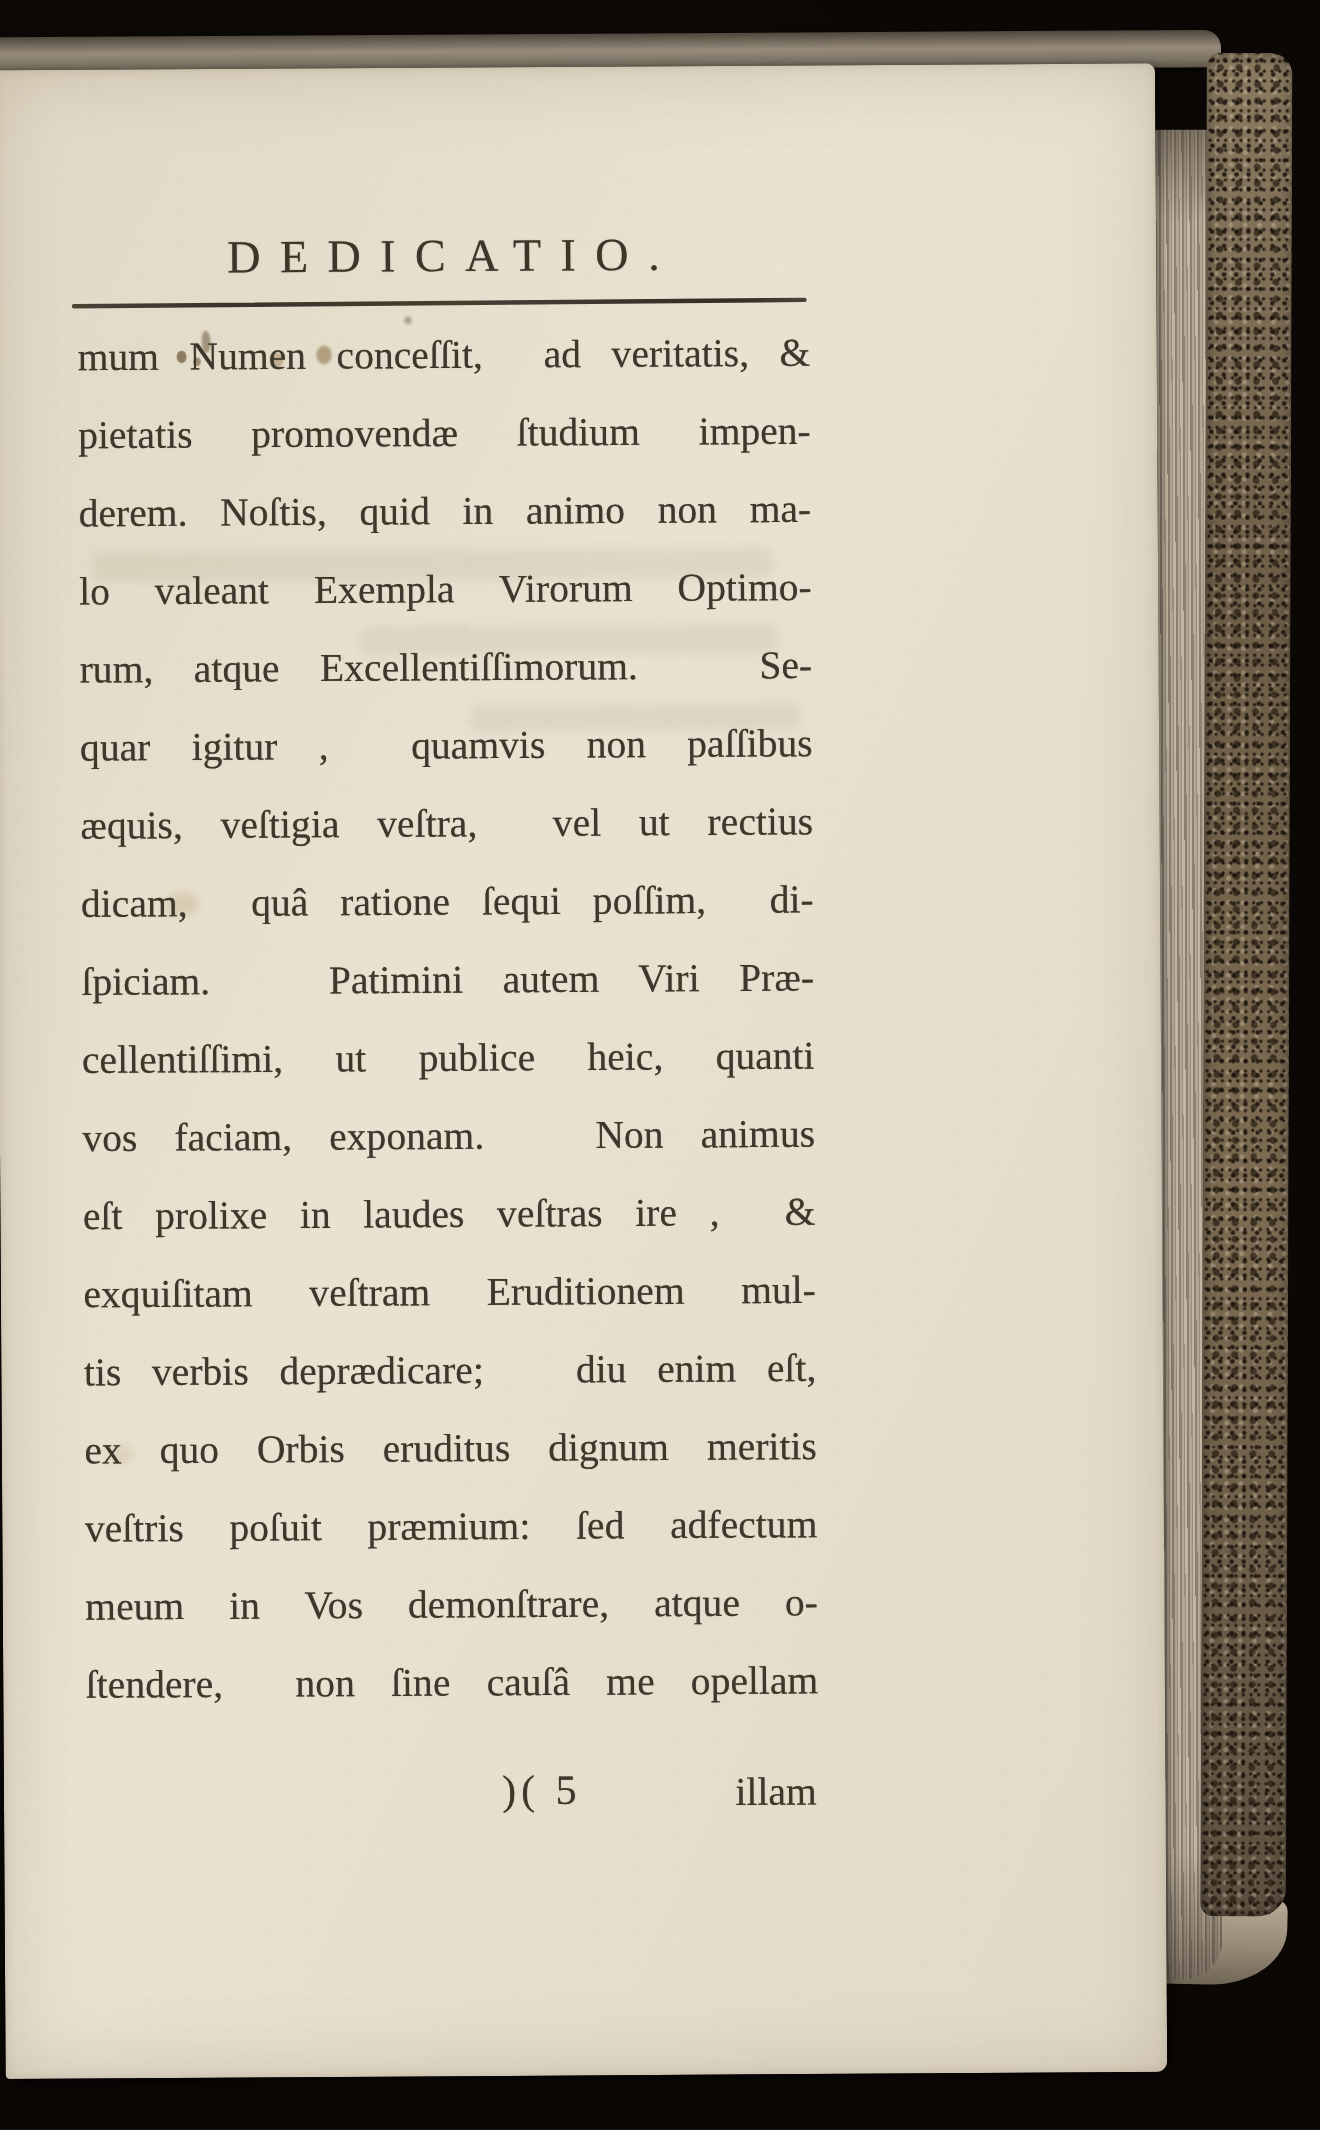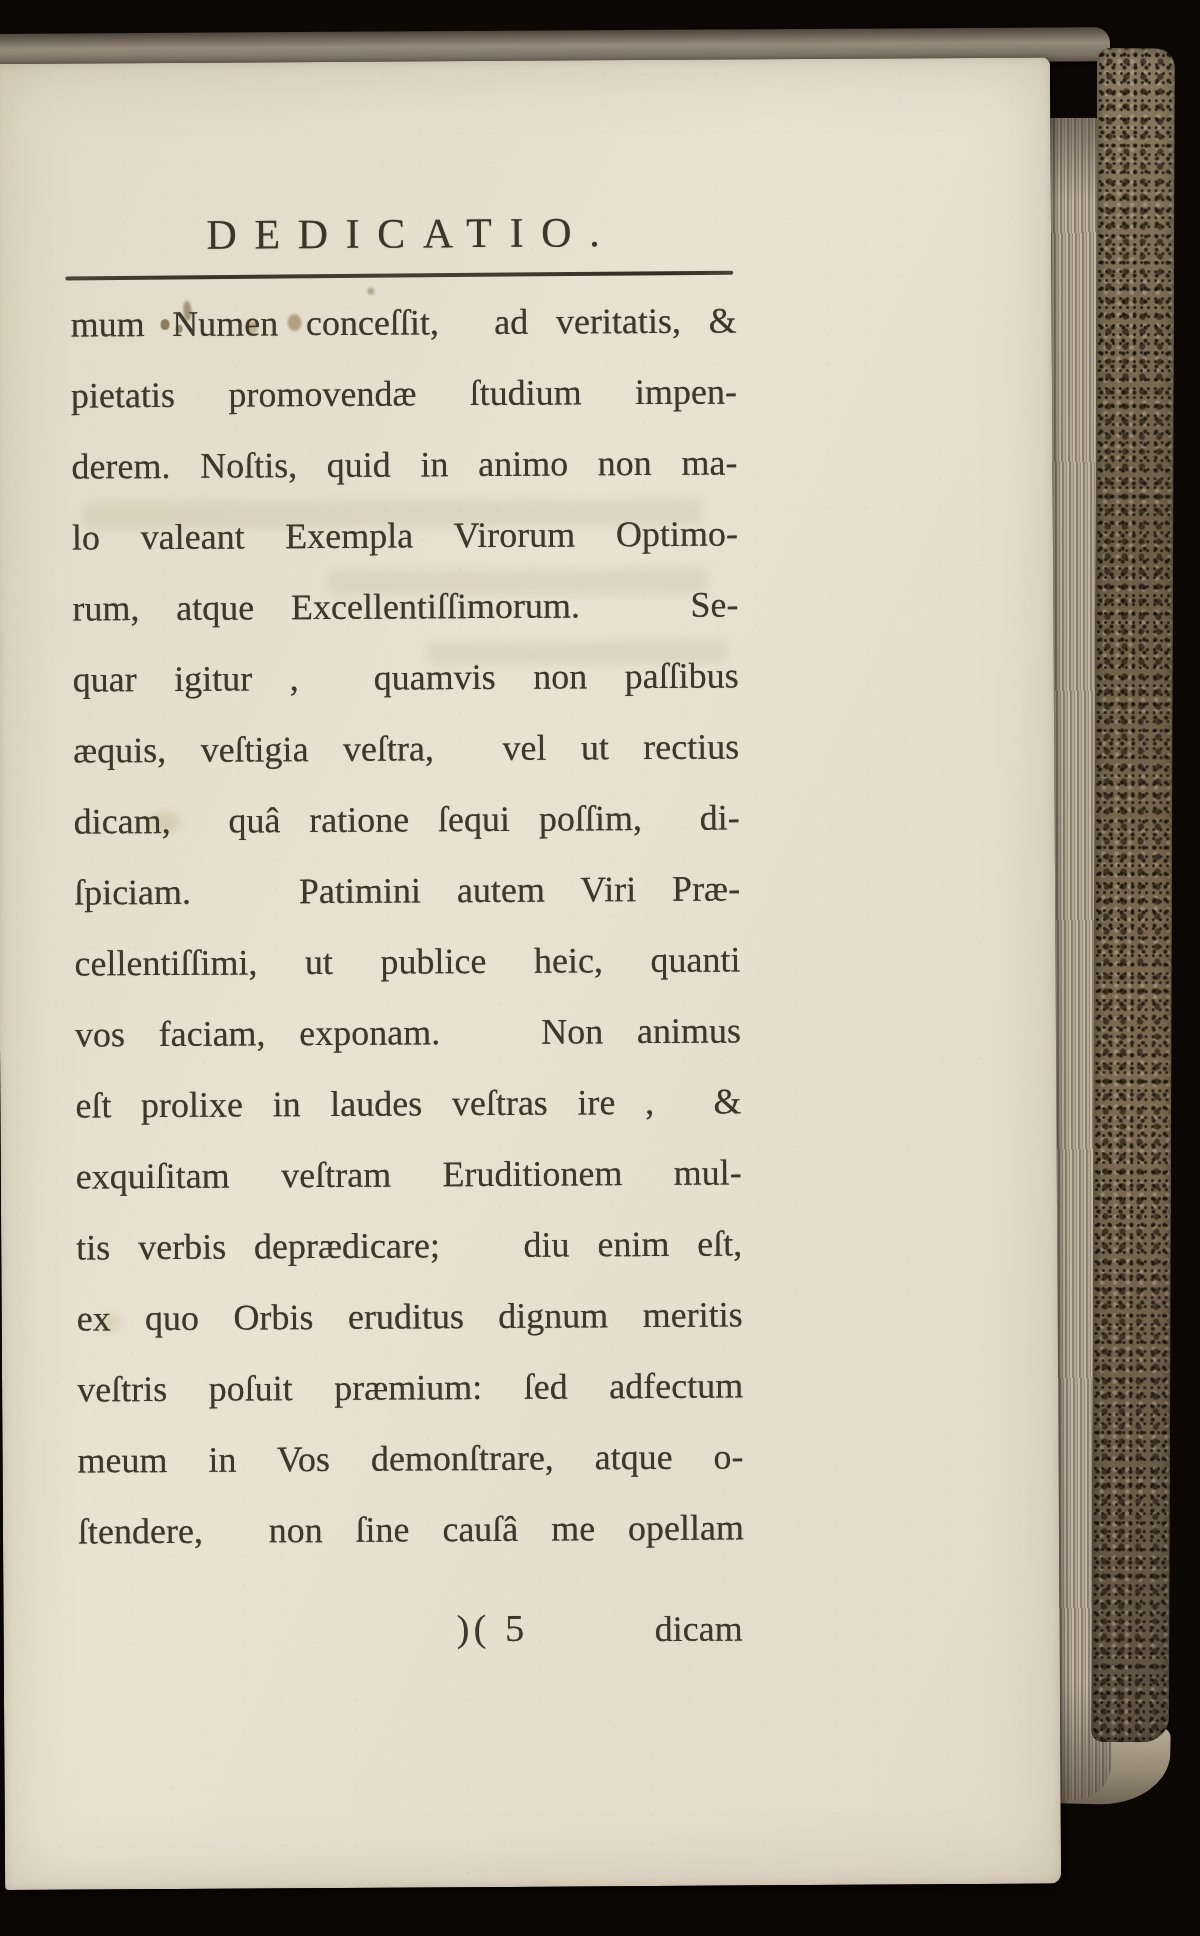--- a/index.html
+++ b/index.html
@@ -133,17 +133,17 @@
       <div class="line">vos faciam, exponam. &nbsp; Non animus</div>
       <div class="line">eſt prolixe in laudes veſtras ire , &nbsp;&amp;</div>
       <div class="line">exquiſitam veſtram Eruditionem mul-</div>
       <div class="line">tis verbis deprædicare; &nbsp; diu enim eſt,</div>
       <div class="line">ex quo Orbis eruditus dignum meritis</div>
       <div class="line">veſtris poſuit præmium: ſed adfectum</div>
       <div class="line">meum in Vos demonſtrare, atque o-</div>
       <div class="line">ſtendere, &nbsp;non ſine cauſâ me opellam</div>
       <div class="sig-row">
         <span class="sig-mark">)( 5</span>
-        <span class="catchword">dicam</span>
+        <span class="catchword">illam</span>
       </div>
     </div>
   </div>
 </div>
 
 </body></html>

